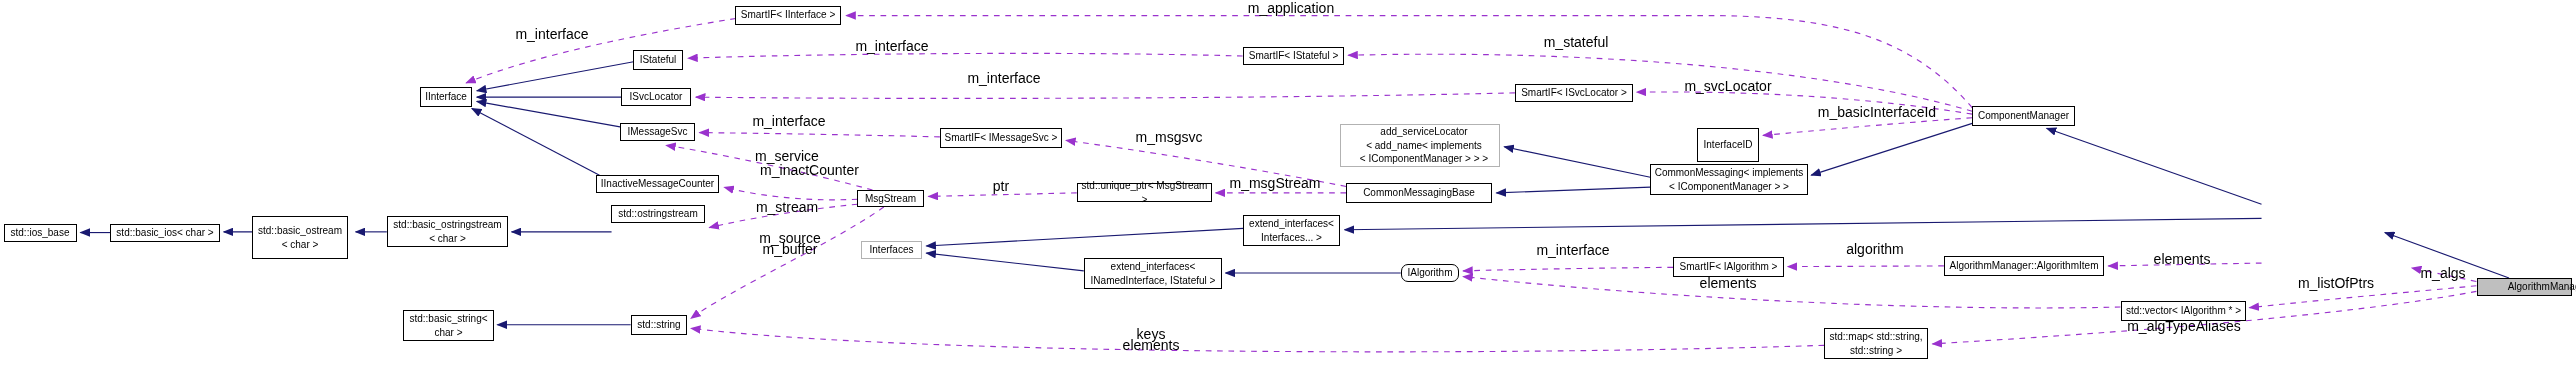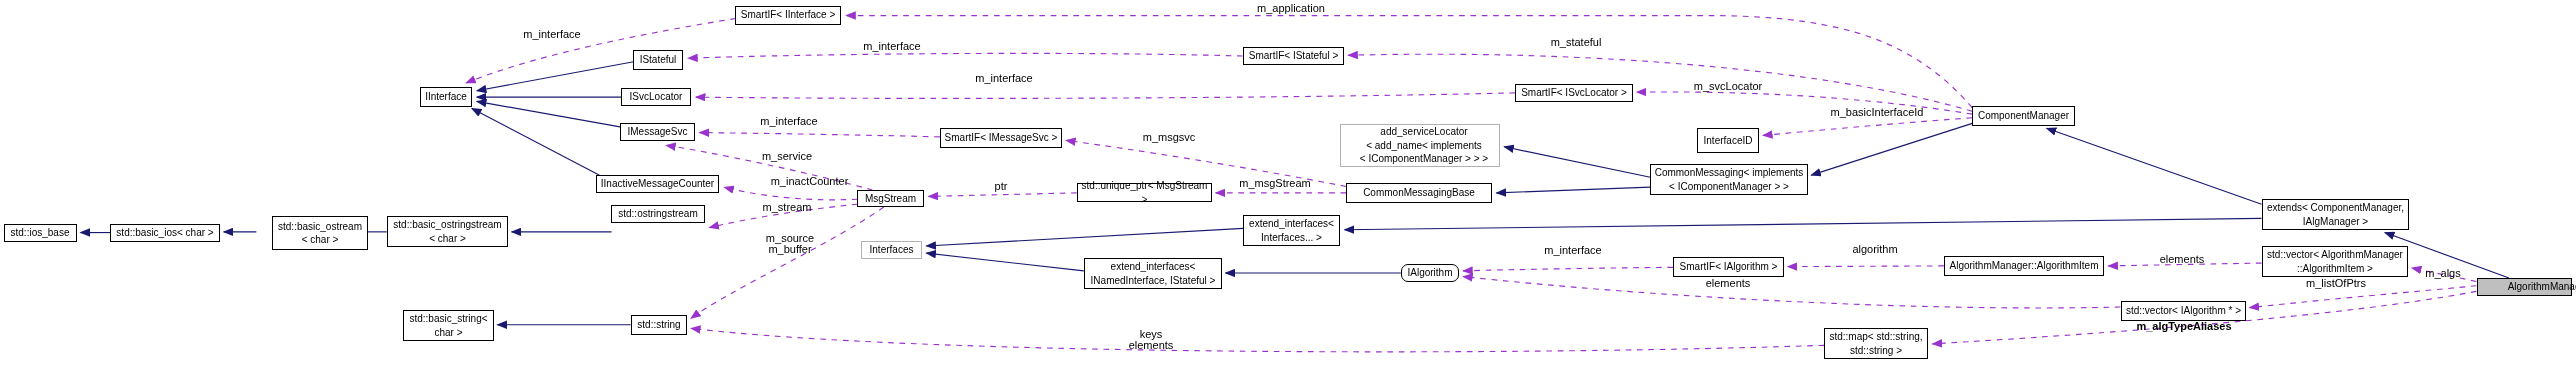--- a/index.html
+++ b/index.html
@@ -4,21 +4,21 @@
 <style>
   html,body{margin:0;padding:0;background:#ffffff;}
   #canvas{position:relative;width:2576px;height:368px;background:#ffffff;overflow:hidden;
           font-family:"Liberation Sans","DejaVu Sans",sans-serif;}
   #edges{position:absolute;left:0;top:0;width:2576px;height:368px;}
   .node{position:absolute;box-sizing:border-box;border:1.1px solid #000000;background:#ffffff;
         display:flex;align-items:center;justify-content:center;text-align:center;
         font-size:10px;line-height:13.5px;color:#000000;white-space:pre-line;z-index:2;}
   .node.template{border-color:#b2b2b2;}
   .node.subject{background:#bfbfbf;padding-left:48px;}
-  .elabel{position:absolute;transform:translate(-50%,-50%);font-size:11px;line-height:11.3px;
+  .elabel{position:absolute;transform:translate(-50%,-50%);font-size:14px;line-height:11.3px;
           color:#000000;white-space:pre;text-align:center;z-index:3;}
 </style>
 </head>
 <body>
 
 <div id="canvas">
 
   <svg id="edges" width="2576" height="368" viewBox="0 0 3632 519" xmlns="http://www.w3.org/2000/svg">
     <defs>
       <marker id="ah-navy" viewBox="0 0 10 8" refX="9" refY="4" markerWidth="15" markerHeight="12" markerUnits="userSpaceOnUse" orient="auto">
@@ -72,21 +72,21 @@
       <path d="M2990,433 C2700,440 2320,418 2063,390" marker-end="url(#ah-purple)"></path>
       <path d="M3492,397 L3401,378" marker-end="url(#ah-purple)"></path>
       <path d="M3492,403 C3400,412 3290,421 3172,434" marker-end="url(#ah-purple)"></path>
       <path d="M3492,411 C3300,447 2960,471 2725,485" marker-end="url(#ah-purple)"></path>
       <path d="M2572,487 C2100,503 1280,500 974,463" marker-end="url(#ah-purple)"></path>
     </g>
   </svg>
 
   <div class="node" style="left:3.5px;top:224px;width:73px;height:18.4px;">std::ios_base</div>
   <div class="node" style="left:110px;top:224px;width:110px;height:18.4px;">std::basic_ios&lt; char &gt;</div>
-  <div class="node" style="left:272px;top:216px;width:96px;height:34px;">std::basic_ostream
+  <div class="node" style="left:252px;top:216px;width:96px;height:43px;">std::basic_ostream
 &lt; char &gt;</div>
   <div class="node" style="left:387px;top:216px;width:121px;height:31px;">std::basic_ostringstream
 &lt; char &gt;</div>
   <div class="node" style="left:611px;top:205px;width:94px;height:18.4px;">std::ostringstream</div>
   <div class="node" style="left:420px;top:87px;width:52px;height:20px;">IInterface</div>
   <div class="node" style="left:633px;top:50px;width:50px;height:20px;">IStateful</div>
   <div class="node" style="left:621px;top:88px;width:70px;height:18.4px;">ISvcLocator</div>
   <div class="node" style="left:620px;top:123px;width:75px;height:18.4px;">IMessageSvc</div>
   <div class="node" style="left:596px;top:175px;width:123px;height:18.4px;">IInactiveMessageCounter</div>
   <div class="node" style="left:735px;top:5.7px;width:106px;height:19px;">SmartIF&lt; IInterface &gt;</div>
@@ -100,56 +100,52 @@
 INamedInterface, IStateful &gt;</div>
   <div class="node" style="left:1401px;top:264px;width:58px;height:18.4px;border-radius:7px;">IAlgorithm</div>
   <div class="node" style="left:1243px;top:47px;width:101px;height:18.4px;">SmartIF&lt; IStateful &gt;</div>
   <div class="node" style="left:1515px;top:84px;width:118px;height:18.4px;">SmartIF&lt; ISvcLocator &gt;</div>
   <div class="node template" style="left:1340px;top:124px;width:160px;height:43px;padding-left:8px;">add_serviceLocator
 &lt; add_name&lt; implements
 &lt; IComponentManager &gt; &gt; &gt;</div>
   <div class="node" style="left:1346px;top:183px;width:146px;height:20px;">CommonMessagingBase</div>
   <div class="node" style="left:1650px;top:164px;width:158px;height:31px;">CommonMessaging&lt; implements
 &lt; IComponentManager &gt; &gt;</div>
-  <div class="node" style="left:1697px;top:128px;width:62px;height:25px;">InterfaceID</div>
+  <div class="node" style="left:1697px;top:128px;width:62px;height:34px;">InterfaceID</div>
   <div class="node" style="left:1972px;top:106px;width:103px;height:20px;">ComponentManager</div>
   <div class="node" style="left:1673px;top:257px;width:111px;height:20px;">SmartIF&lt; IAlgorithm &gt;</div>
   <div class="node" style="left:1944px;top:256px;width:160px;height:20px;">AlgorithmManager::AlgorithmItem</div>
-  <div class="node" style="left:2262px;top:199px;width:147px;height:31px;">extends&lt; ComponentManager,
-IAlgManager &gt;</div>
-  <div class="node" style="left:2262px;top:246px;width:146px;height:31px;">std::vector&lt; AlgorithmManager
-::AlgorithmItem &gt;</div>
   <div class="node subject" style="left:2477px;top:278px;width:95px;height:18.4px;">AlgorithmManager</div>
   <div class="node" style="left:2121px;top:301px;width:125px;height:20px;">std::vector&lt; IAlgorithm * &gt;</div>
   <div class="node" style="left:1824px;top:328px;width:104px;height:31px;">std::map&lt; std::string,
 std::string &gt;</div>
   <div class="node" style="left:403px;top:310px;width:91px;height:31px;">std::basic_string&lt;
 char &gt;</div>
   <div class="node" style="left:631px;top:315px;width:56px;height:20px;">std::string</div>
 
   <span class="elabel" style="left:552px;top:35px;">m_interface</span>
   <span class="elabel" style="left:1291px;top:9.2px;">m_application</span>
   <span class="elabel" style="left:892px;top:47px;">m_interface</span>
   <span class="elabel" style="left:1576px;top:43px;">m_stateful</span>
   <span class="elabel" style="left:1004px;top:79px;">m_interface</span>
   <span class="elabel" style="left:1728px;top:87px;">m_svcLocator</span>
   <span class="elabel" style="left:789px;top:122px;">m_interface</span>
   <span class="elabel" style="left:1877px;top:113px;">m_basicInterfaceId</span>
   <span class="elabel" style="left:787px;top:157px;">m_service</span>
-  <span class="elabel" style="left:788px;top:182px;padding-left:43px;">m_inactCounter</span>
+  <span class="elabel" style="left:788px;top:171px;padding-left:43px;">m_inactCounter</span>
   <span class="elabel" style="left:787px;top:208px;">m_stream</span>
   <span class="elabel" style="left:790px;top:244px;">m_source
 m_buffer</span>
   <span class="elabel" style="left:1001px;top:187px;">ptr</span>
   <span class="elabel" style="left:1145px;top:138px;padding-left:48px;">m_msgsvc</span>
   <span class="elabel" style="left:1275px;top:184px;">m_msgStream</span>
   <span class="elabel" style="left:1573px;top:251px;">m_interface</span>
   <span class="elabel" style="left:1875px;top:250px;">algorithm</span>
   <span class="elabel" style="left:2182px;top:260px;">elements</span>
   <span class="elabel" style="left:1728px;top:284px;">elements</span>
   <span class="elabel" style="left:2443px;top:274px;">m_algs</span>
   <span class="elabel" style="left:2336px;top:284px;">m_listOfPtrs</span>
-  <span class="elabel" style="left:2184px;top:327px;font-weight:bold;">m_algTypeAliases</span>
+  <span class="elabel" style="left:2184px;top:327px;">m_algTypeAliases</span>
   <span class="elabel" style="left:1151px;top:340px;">keys
 elements</span>
 
 </div>
 
 
 </body></html>

